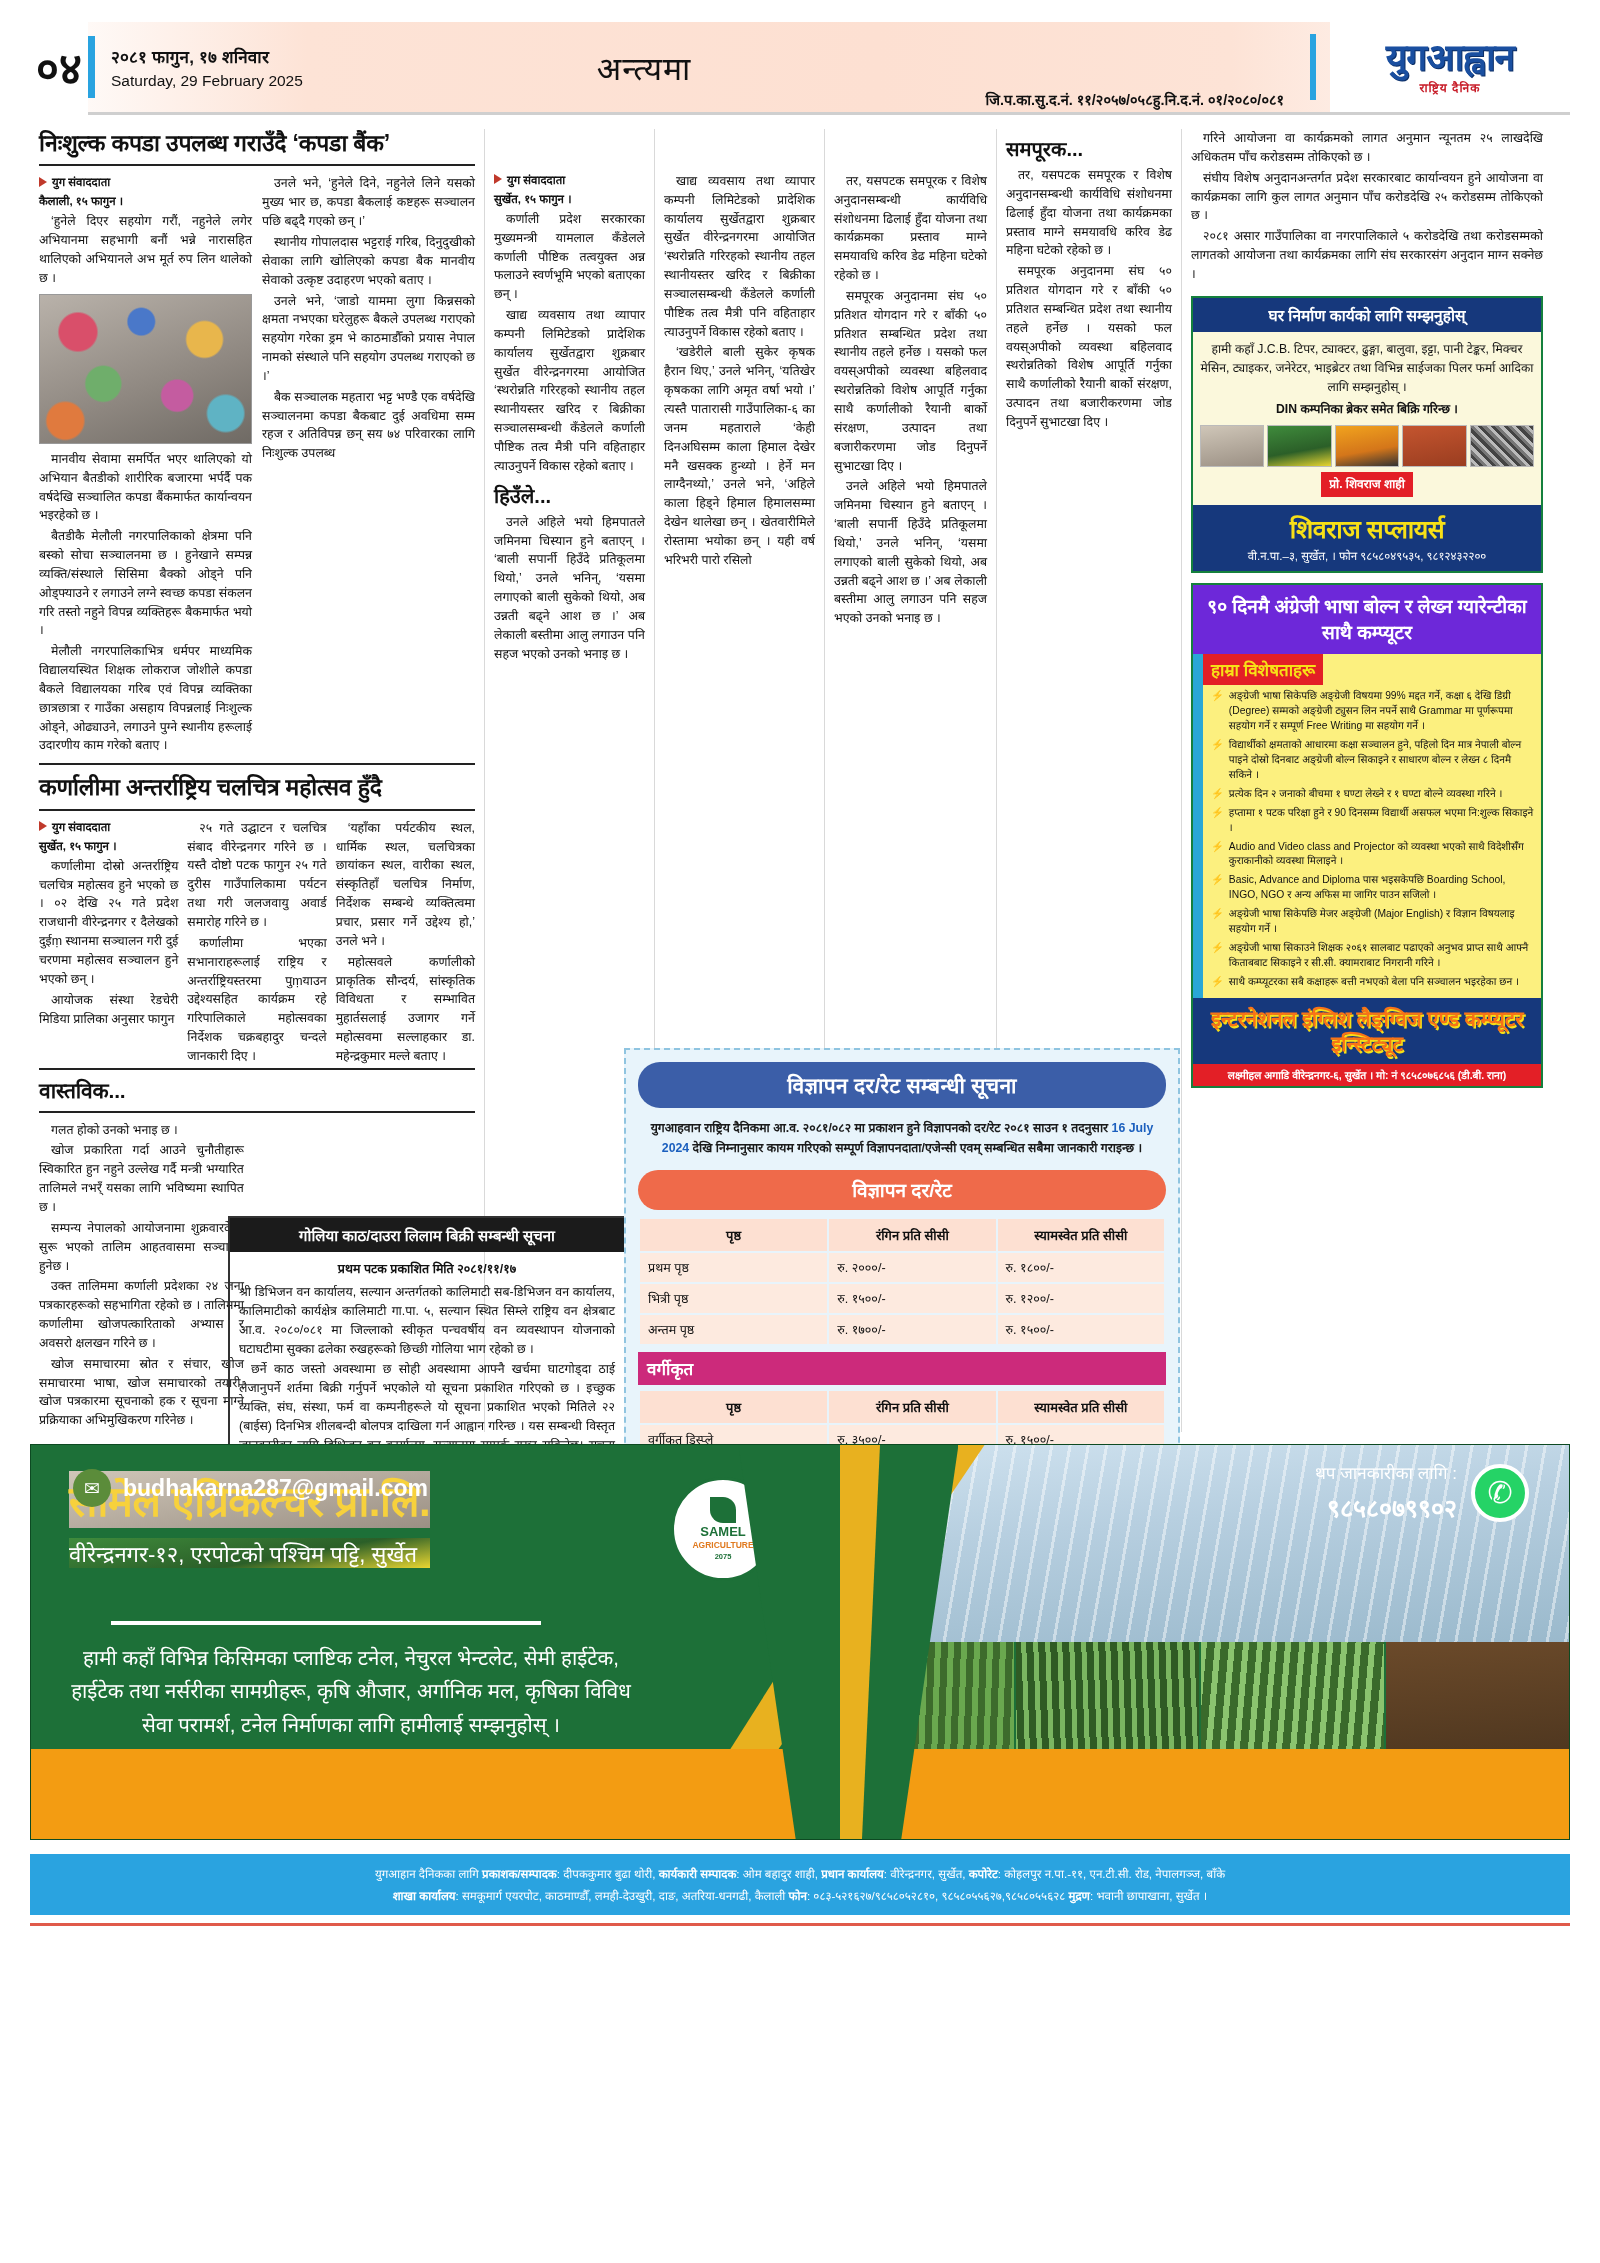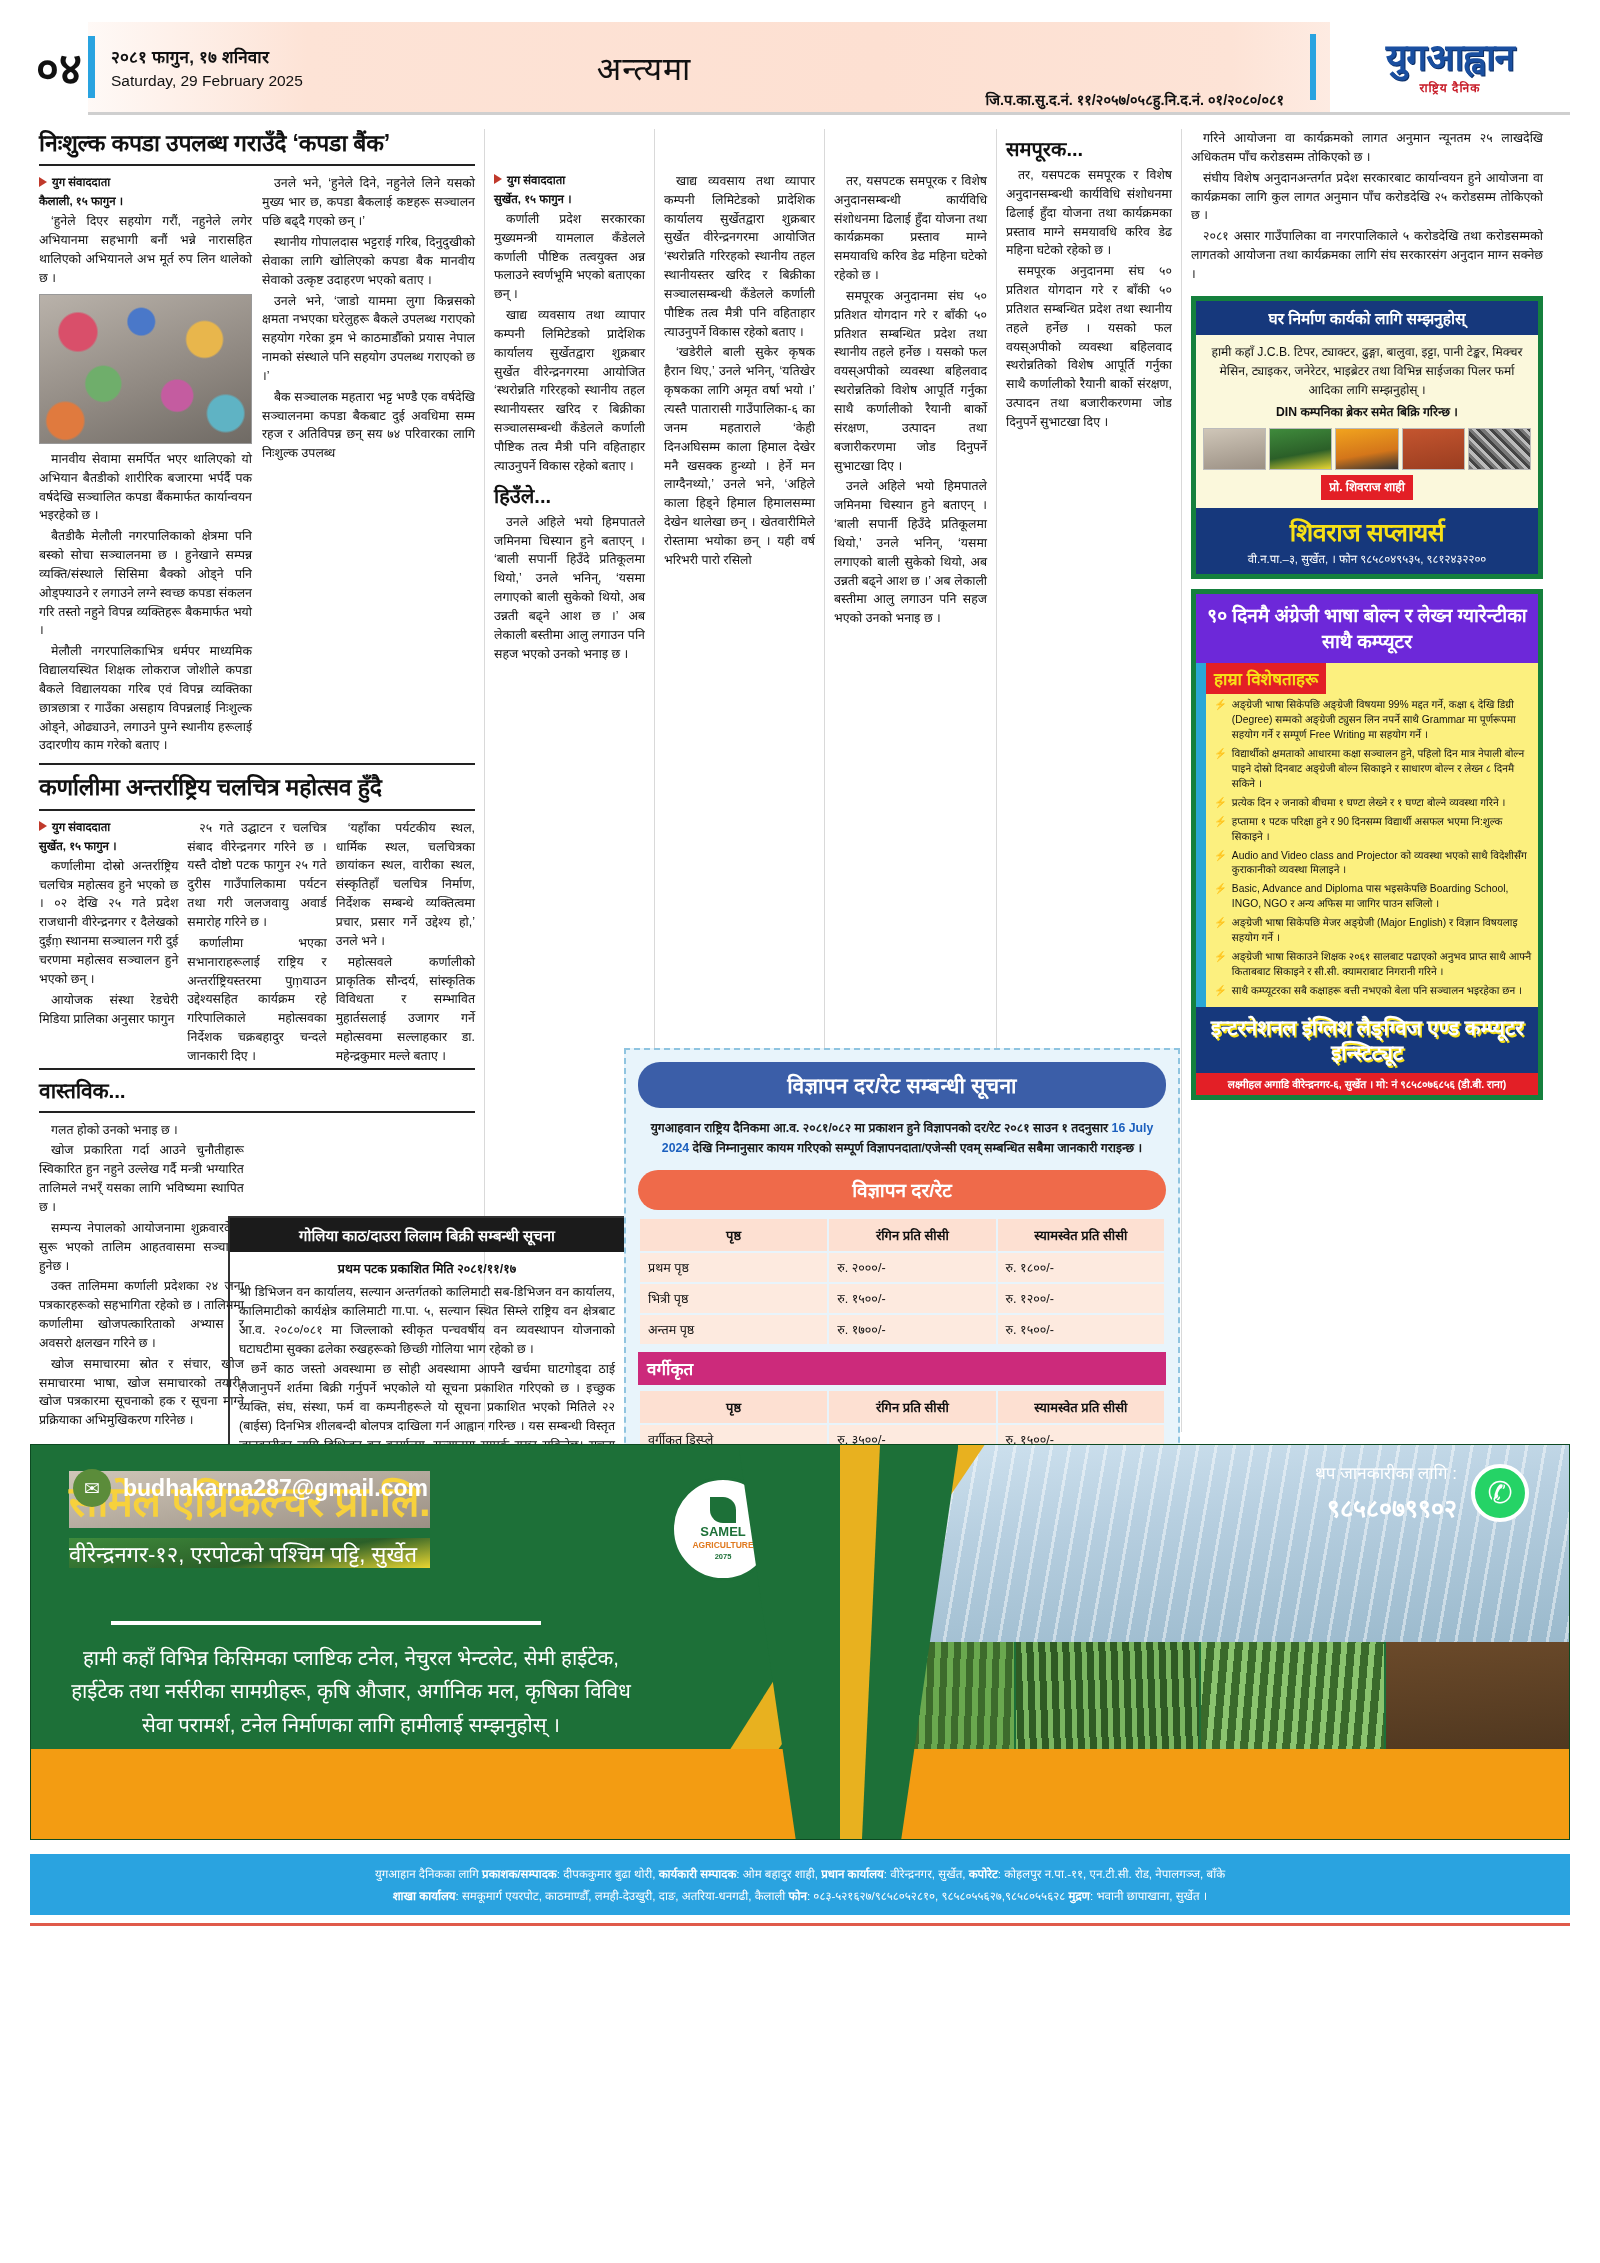--- a/index.html
+++ b/index.html
@@ -81,42 +81,42 @@
   .cat-band { background:#cc2a7b; color:#fff; font-size:17px; font-weight:800; padding:5px 9px; margin: 6px 0 4px;}
   .jacket { background:#e31f26; color:#fff; font-size:17px; font-weight:800; padding:8px 10px; margin-top:8px;}
   .note { font-size:12px; text-align:right; margin-top:8px; font-weight:600;}
   .rate-logo { text-align:center; margin-top: 10px; }
   .rate-logo .big { font-size: 34px; font-weight:800; color:#1a4fa0; letter-spacing:-1px; }
   .rate-logo .url { font-size:10px; color:#555; }
   .rate-contact { font-size:12px; text-align:center; margin-top:8px; font-weight:700;}
   .rate-contact .em { font-weight:400; }
 
   
-  .ad { border:5px solid #15803d; margin-top: 10px; }
+  .ad { border:2px solid #15803d; margin-top: 10px; }
   .ad-hdr { background:#16387c; color:#fff; text-align:center; font-weight:800; font-size:15.5px; padding:6px 4px; }
   .ad-body { background:#fbf8dc; padding:8px 7px; font-size:12.2px; line-height:1.55; text-align:center; }
   .thumbs { display:flex; gap:3px; margin-top:6px; }
   .thumb { flex:1; height:42px; border:1px solid #bbb; }
   .t1 { background: linear-gradient(170deg,#cfc6b8,#9b9084); }
   .t2 { background: linear-gradient(170deg,#3f8b3c,#2b5f28 60%,#e8d531); }
   .t3 { background: linear-gradient(170deg,#f1a31e,#d4761a 60%,#333); }
   .t4 { background: linear-gradient(170deg,#c4552f,#9a3d20); }
   .t5 { background: repeating-linear-gradient(45deg,#777 0 3px,#bbb 3px 6px,#444 6px 9px); }
   .prop { background:#e31f26; color:#fff; font-size:12px; font-weight:700; text-align:center; padding:3px 8px; display:inline-block; margin:5px auto 0;}
   .ad-foot { background:#16387c; text-align:center; padding:6px 4px 8px; }
   .ad-foot .name { color:#f7e017; font-size:25px; font-weight:800; letter-spacing:-.5px; }
   .ad-foot .addr { color:#fff; font-size:11.5px; margin-top:3px; }
 
   .ad2-hdr { background:#6d28d9; color:#fff; text-align:center; font-weight:800; font-size:19px; padding:9px 6px; line-height:1.35; }
   .feat-title { background:#e31f26; color:#f7e017; font-size:17px; font-weight:800; padding:4px 8px; display:inline-block; }
   .ad2-body { background:#fcf07f; padding:6px 6px 8px 8px; border-left: 10px solid #2aa7d6; }
   .feat { display:flex; gap:5px; font-size:10.3px; line-height:1.45; margin-top:4px; text-align:left;}
   .feat .bolt { color:#111; font-weight:900; flex:0 0 auto; }
   .ad2-foot { background:#16387c; text-align:center; padding:8px 4px; }
-  .ad2-foot .name { color:#ffffff; font-size:21px; font-weight:800; line-height:1.2; letter-spacing:-.3px;
+  .ad2-foot .name { color:#f97316; font-size:21px; font-weight:800; line-height:1.2; letter-spacing:-.3px;
      text-shadow: 1.5px 1.5px 0 #f7e017; }
   .ad2-bar { background:#e31f26; color:#fff; font-size:10.5px; text-align:center; padding:4px 3px; font-weight:700;}
 
   
   .notice { border: 2px solid #333; margin-top: 8px; }
   .notice-hdr { background:#1b1b1b; color:#fff; text-align:center; font-size:15px; font-weight:700; padding:7px 12px; }
   .notice-body { padding: 8px 9px; }
   .notice-body .sub { text-align:center; font-size:12.5px; font-weight:700; margin-bottom:6px; }
   .notice-sign { text-align:center; margin-top:8px; }
   .seal { width:46px;height:46px;border-radius:50%;margin:0 auto 4px;

